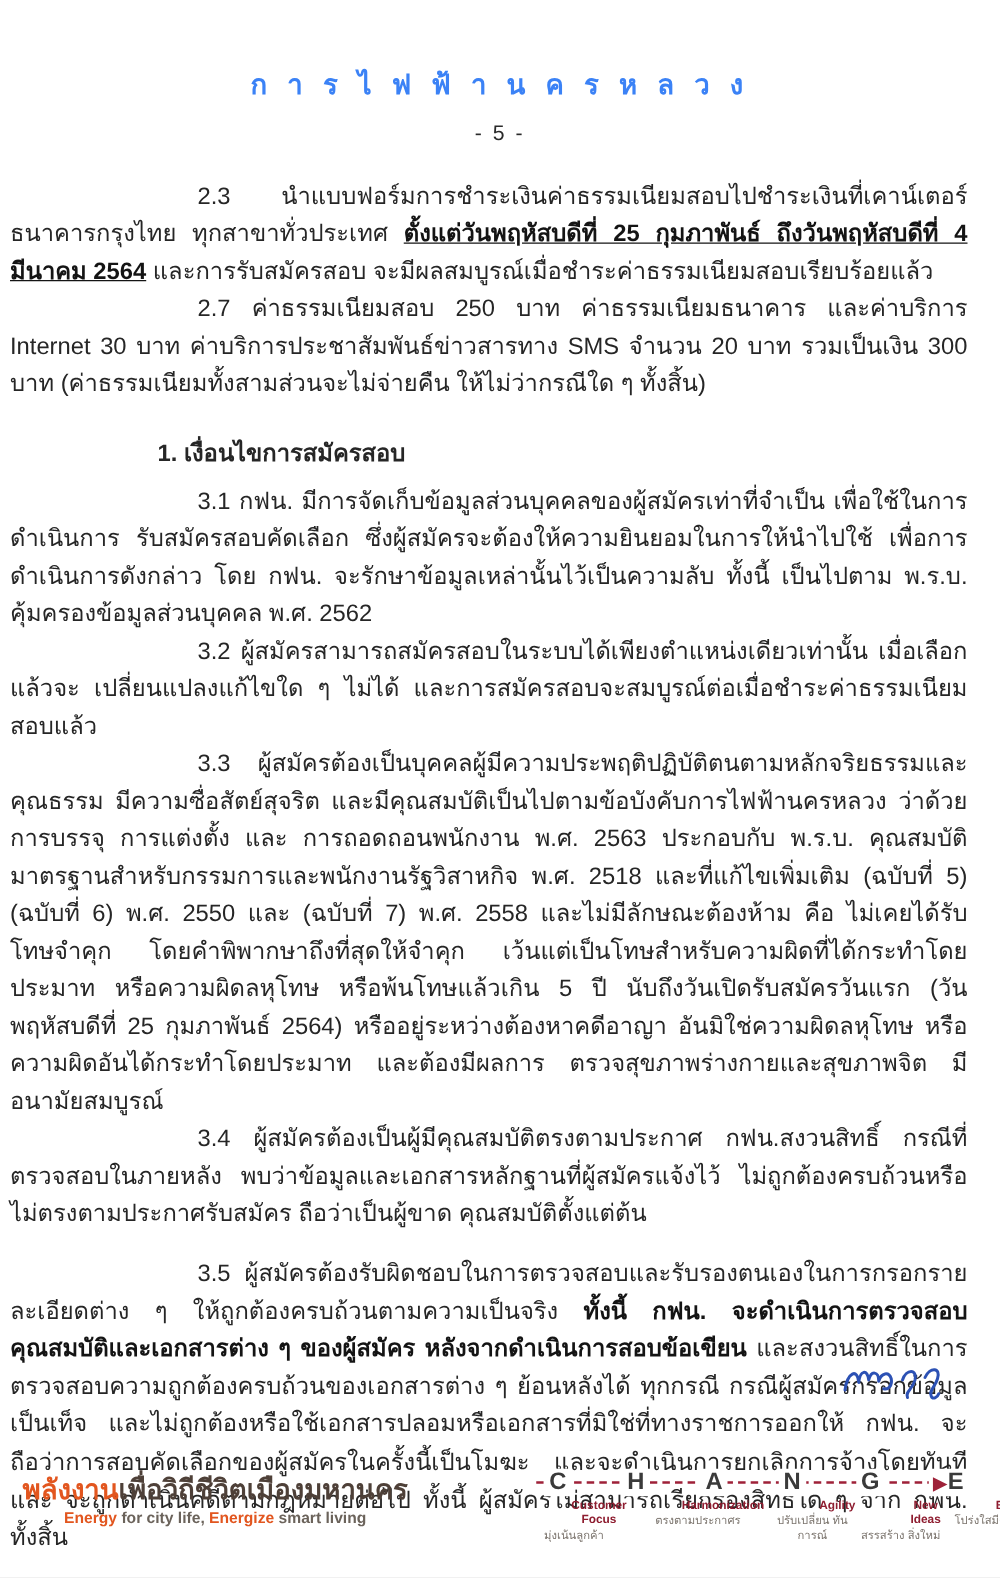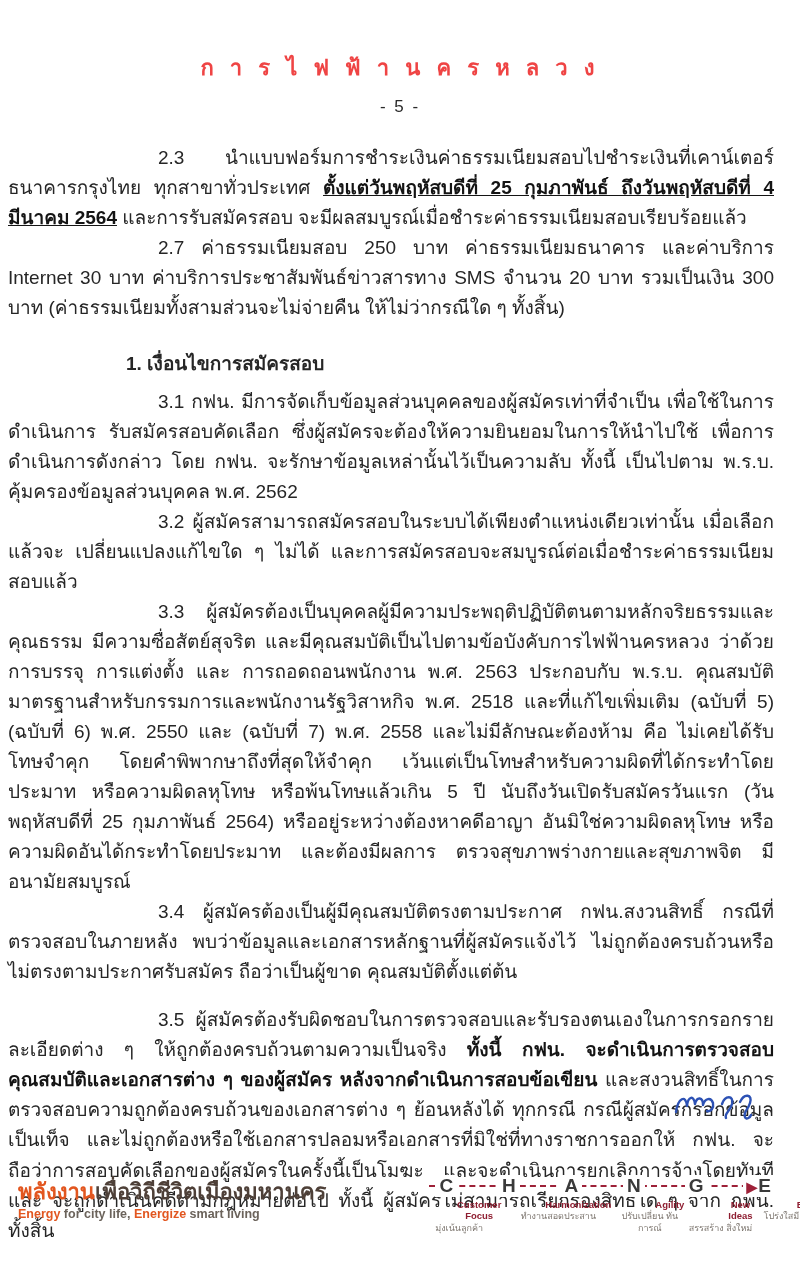--- a/index.html
+++ b/index.html
@@ -11,21 +11,21 @@
     font-family: "Liberation Sans", sans-serif;
     color: #262626;
     overflow: hidden;
   }
   .doc-title {
     margin-top: 50px;
     text-align: center;
     font-size: 22px;
     font-weight: bold;
     letter-spacing: 5px;
-    color: #ef4444;
+    color: #3b82f6;
   }
   .page-num {
     margin-top: 12px;
     text-align: center;
     font-size: 17px;
     letter-spacing: 2px;
     color: #2a2a2a;
   }
   .body-text {
     margin-top: 26px;
@@ -49,21 +49,21 @@
 
   .cont-note {
     position: absolute; right: 26px; top: 1134px;
     font-size: 19px; color: #2a2a2a;
   }
 
   
   .slogan { position: absolute; left: 18px; top: 1180px; }
   .slogan-th { font-size: 22px; font-weight: bold; color: #4e4038; line-height: 1.1; }
   .slogan-th .accent { color: #e2561f; text-align: right; }
-  .slogan-en { font-size: 12.5px; color: #6b635b; font-weight: bold; margin-top: 3px; }
+  .slogan-en { font-size: 12.5px; color: #6b635b; font-weight: bold; margin-top: 3px; text-align: center; }
   .slogan-en .accent { color: #e2561f; }
 
   
   .change { position: absolute; left: 415px; top: 1174px; width: 375px; }
   .change-letters { position: relative; display: flex; height: 24px; align-items: center; }
   .dash-line {
     position: absolute; left: 14px; right: 22px; top: 50%;
     border-top: 2px dashed #9e2138; margin-top: -1px;
   }
   .letter-cell { flex: 1; text-align: center; position: relative; z-index: 1; }
@@ -118,21 +118,21 @@
         <div class="letter-cell"><span class="letter">G</span></div>
         <div class="letter-cell"><span class="letter"><span class="arrow">▶</span>E</span></div>
       </div>
     <div class="change-labels">
         <div class="label-col">
           <div class="label-en">Customer Focus</div>
           <div class="label-th">มุ่งเน้นลูกค้า</div>
         </div>
         <div class="label-col">
           <div class="label-en">Harmonization</div>
-          <div class="label-th">ทำงานสอดประสาน</div>
+          <div class="label-th">ตรงตามประกาศร</div>
         </div>
         <div class="label-col">
           <div class="label-en">Agility</div>
           <div class="label-th">ปรับเปลี่ยน ทันการณ์</div>
         </div>
         <div class="label-col">
           <div class="label-en">New Ideas</div>
           <div class="label-th">สรรสร้าง สิ่งใหม่</div>
         </div>
         <div class="label-col">

